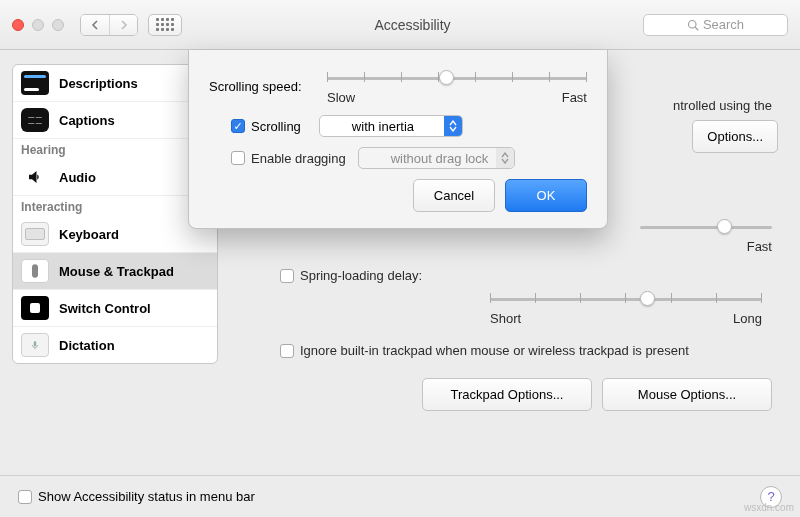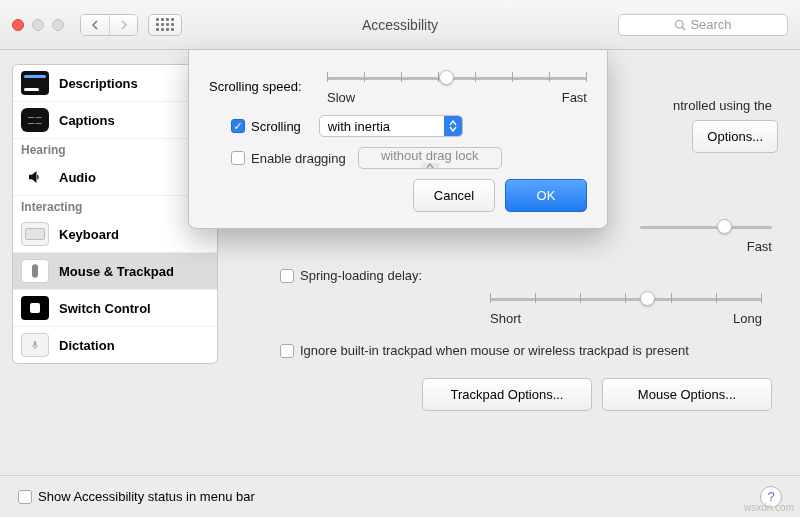--- a/index.html
+++ b/index.html
@@ -30,21 +30,21 @@
     width: 34px; height: 22px; border: 1px solid #c3c3c3; border-radius: 5px;
     background: linear-gradient(#fefefe,#f0f0f0);
     display:flex; align-items:center; justify-content:center; cursor:pointer;
   }
   .dots4 { display:grid; grid-template-columns: repeat(4,3px); grid-template-rows: repeat(3,3px); gap:2px;}
   .dots4 span { width:3px; height:3px; background:#7a7a7a; border-radius:1px; }
 
   .toolbar-title { flex: 1; text-align: center; color: #4a4a4a; font-size: 14px; }
 
   .search {
-    width: 170px; height: 22px; border: 1px solid #c9c9c9; border-radius: 5px;
+    width: 145px; height: 22px; border: 1px solid #c9c9c9; border-radius: 5px;
     background: #fff; display:flex; align-items:center; justify-content:center; gap:4px;
     color:#9c9c9c;
   }
   .search svg { width: 12px; height: 12px; }
 
   
   .main { display:flex; height: calc(100% - 50px - 42px); }
   .sidebar { width: 230px; padding: 14px 12px 8px; }
   .side-list {
     border:1px solid #c9c9c9; border-radius:6px; background:#fff; overflow:hidden;font-weight:bold;
@@ -114,28 +114,28 @@
     background:#f4f4f4; border:1px solid #c2c2c2; border-top:none;
     border-radius:0 0 8px 8px; box-shadow:0 12px 28px rgba(0,0,0,.25);
     padding:18px 20px 16px;
   }
   .sheet-row { display:flex; align-items:center; margin-bottom:10px; }
   .sheet-label { width:118px; text-align:left; padding-right:8px; }
   .sheet-slider-area { flex:1; }
 
   .mac-select {
     height:22px; border:1px solid #c3c3c3; border-radius:5px; background:#fff;
-    display:flex; align-items:center; min-width:144px; overflow:hidden;
+    display:flex; align-items:center; min-width:144px; overflow:hidden;padding-left:24px;
   }
   .mac-select .sel-text { flex:1; padding:0 8px; }
   .mac-select .sel-arrows {
     width:18px; height:100%; display:flex; flex-direction:column; align-items:center; justify-content:center;
     background:#2f80ed; color:#fff;
   }
-  .mac-select.disabled { background:#f4f4f4; color:#8c8c8c;flex-direction:column; }
+  .mac-select.disabled { background:#f4f4f4; color:#8c8c8c; }
   .mac-select.disabled .sel-arrows { background:#e7e7e7; color:#9a9a9a; }
 
   .sheet-buttons { display:flex; justify-content:flex-end; gap:10px; margin-top:8px; }
 
   .hidden-overflow { color:#2b2b2b; }
 
   .watermark { position:absolute; right:6px; bottom:4px; font-size:10px; color:#bdbdbd; }
 </style>
 </head>
 <body>

